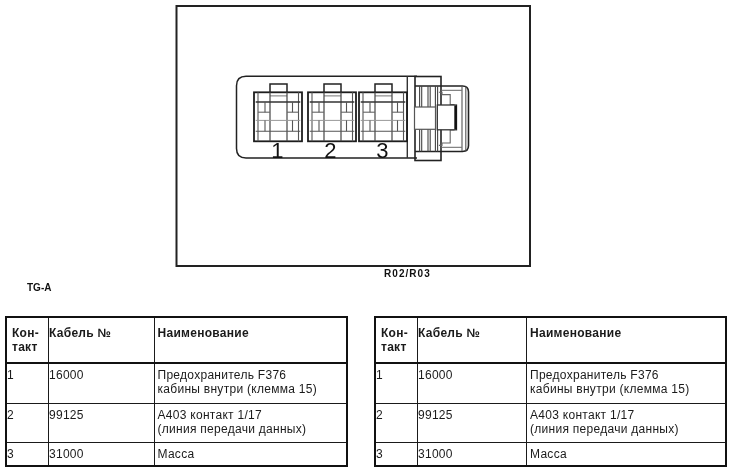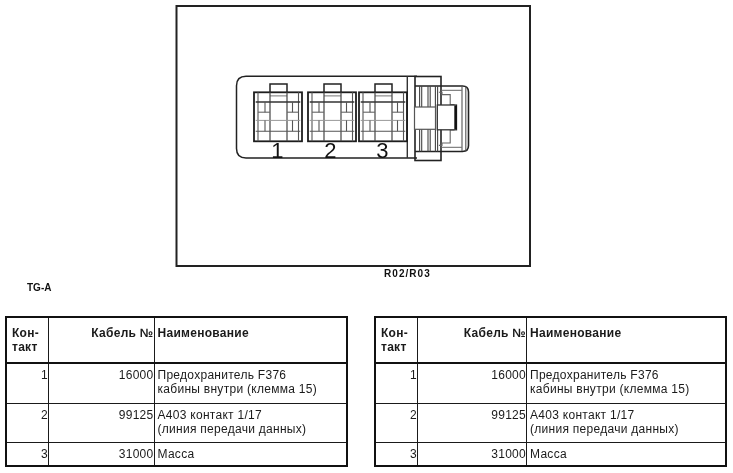--- a/index.html
+++ b/index.html
@@ -3,21 +3,21 @@
 <meta charset="utf-8">
 <style>
 html,body{margin:0;padding:0;}
 body{width:733px;height:473px;position:relative;overflow:hidden;
      font-family:"Liberation Sans",sans-serif;background:#fff;color:#111;}
 #diag{position:absolute;left:0;top:0;}
 .lbl{position:absolute;font-weight:bold;font-size:10px;color:#111;letter-spacing:0px;}
 table{position:absolute;border-collapse:collapse;table-layout:fixed;
       font-size:12px;line-height:14.75px;letter-spacing:0.28px;color:#1a1a1a;}
 td{padding:0;vertical-align:top;border:1.4px solid #1a1a1a;overflow:hidden;}
-.c{text-align:right;}
+.c{text-align:left;}
 .n{padding-left:3px;padding-right:12px;}
 td{padding-top:4px;}
 tr.h td{font-weight:bold;padding-top:7.5px;}
 tr.last td{padding-top:4.5px;}
 </style>
 </head>
 <body>
 <svg id="diag" width="733" height="300" viewBox="0 0 733 300">
   <defs>
     <g id="sock" fill="none">

